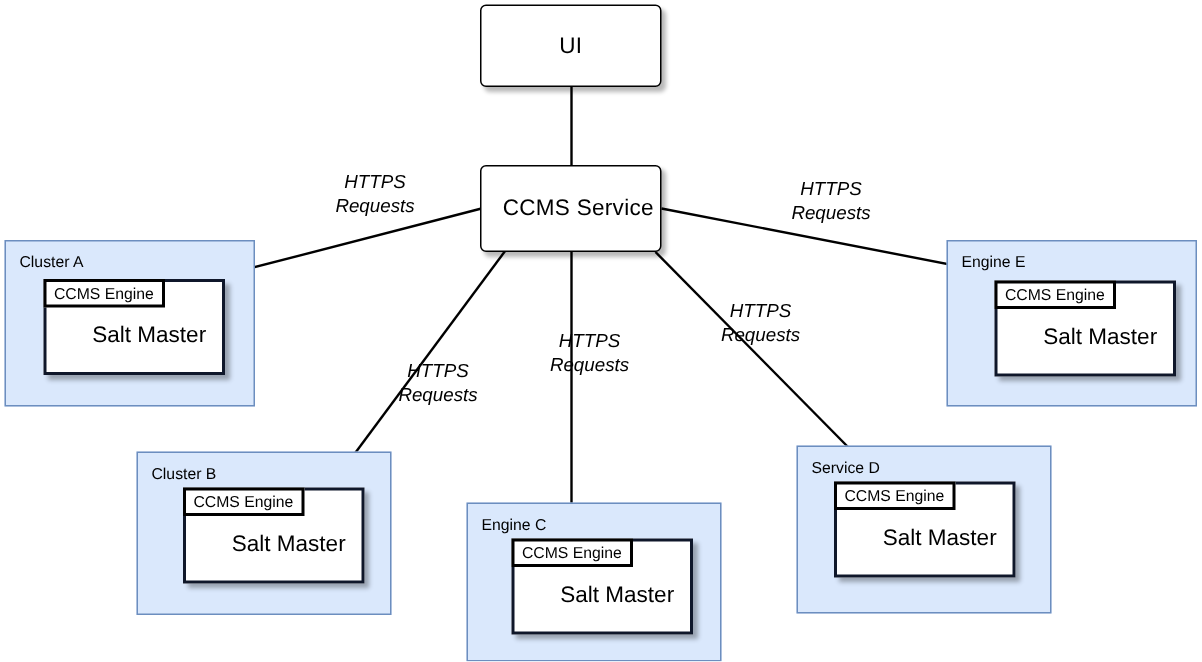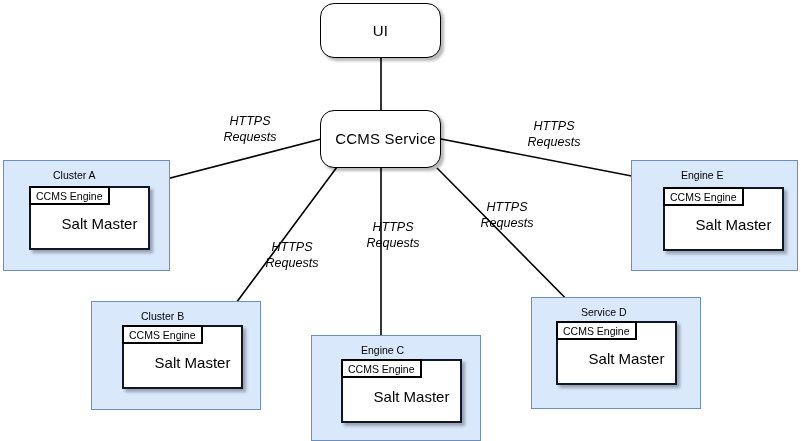--- a/index.html
+++ b/index.html
@@ -25,21 +25,21 @@
     width: 801px;
     height: 441px;
     pointer-events: none;
   }
 
   
   .rnode {
     position: absolute;
     background: #ffffff;
     border: 1px solid #000000;
-    border-radius: 14px;
+    border-radius: 4px;
     box-shadow: 3px 3px 3px rgba(0,0,0,0.28);
     display: flex;
     align-items: center;
     justify-content: center;
     box-sizing: border-box;
     z-index: 4;
   }
   .rnode .nlabel {
     font-size: 15px;
     color: #000000;
@@ -56,21 +56,20 @@
     box-sizing: border-box;
     z-index: 2;
   }
   .cluster-title {
     position: absolute;
     left: 9px;
     top: 8px;
     font-size: 10.5px;
     color: #000000;
     white-space: nowrap;
-    margin-left: 40px;
   }
 
   
   .master {
     position: absolute;
     background: #ffffff;
     border: 2px solid #0f172a;
     box-sizing: border-box;
     box-shadow: 3px 3px 3px rgba(0,0,0,0.30);
     z-index: 3;

